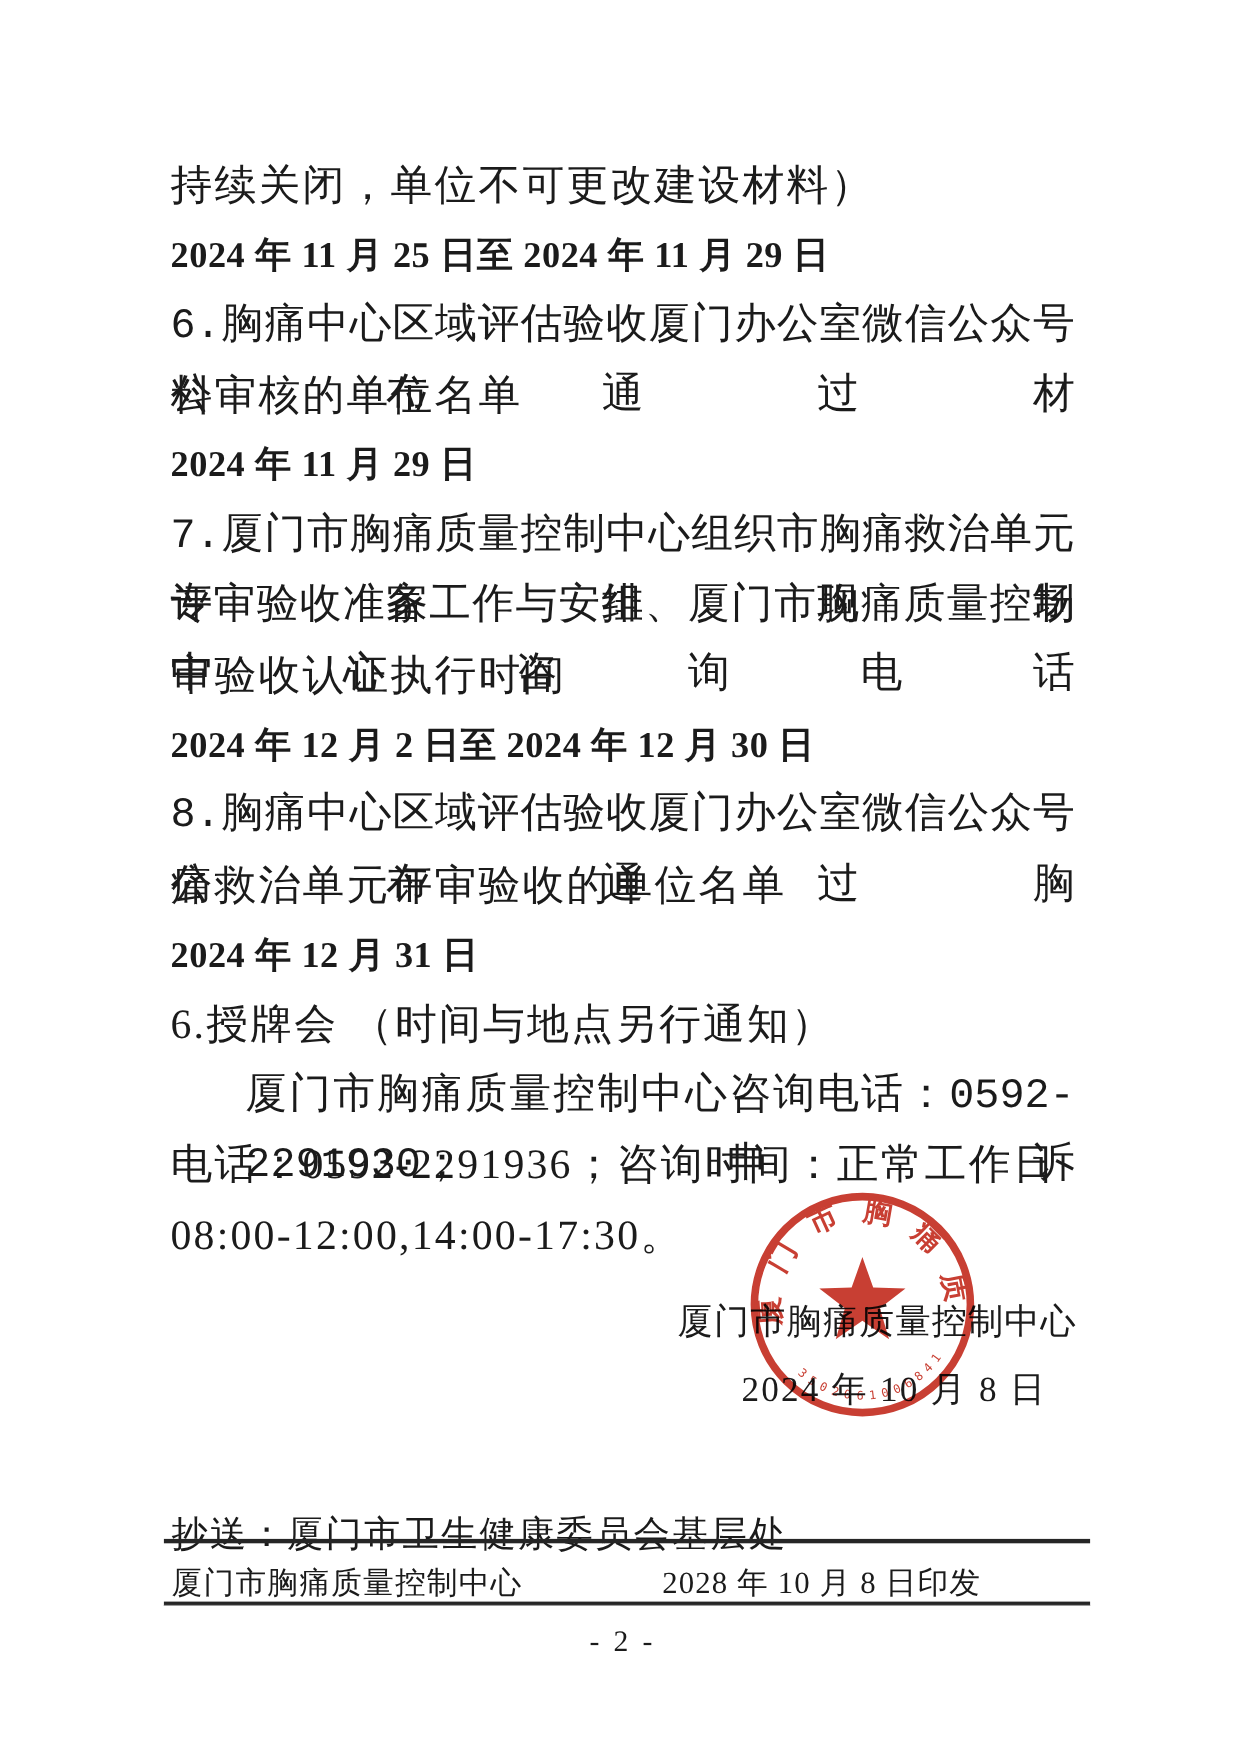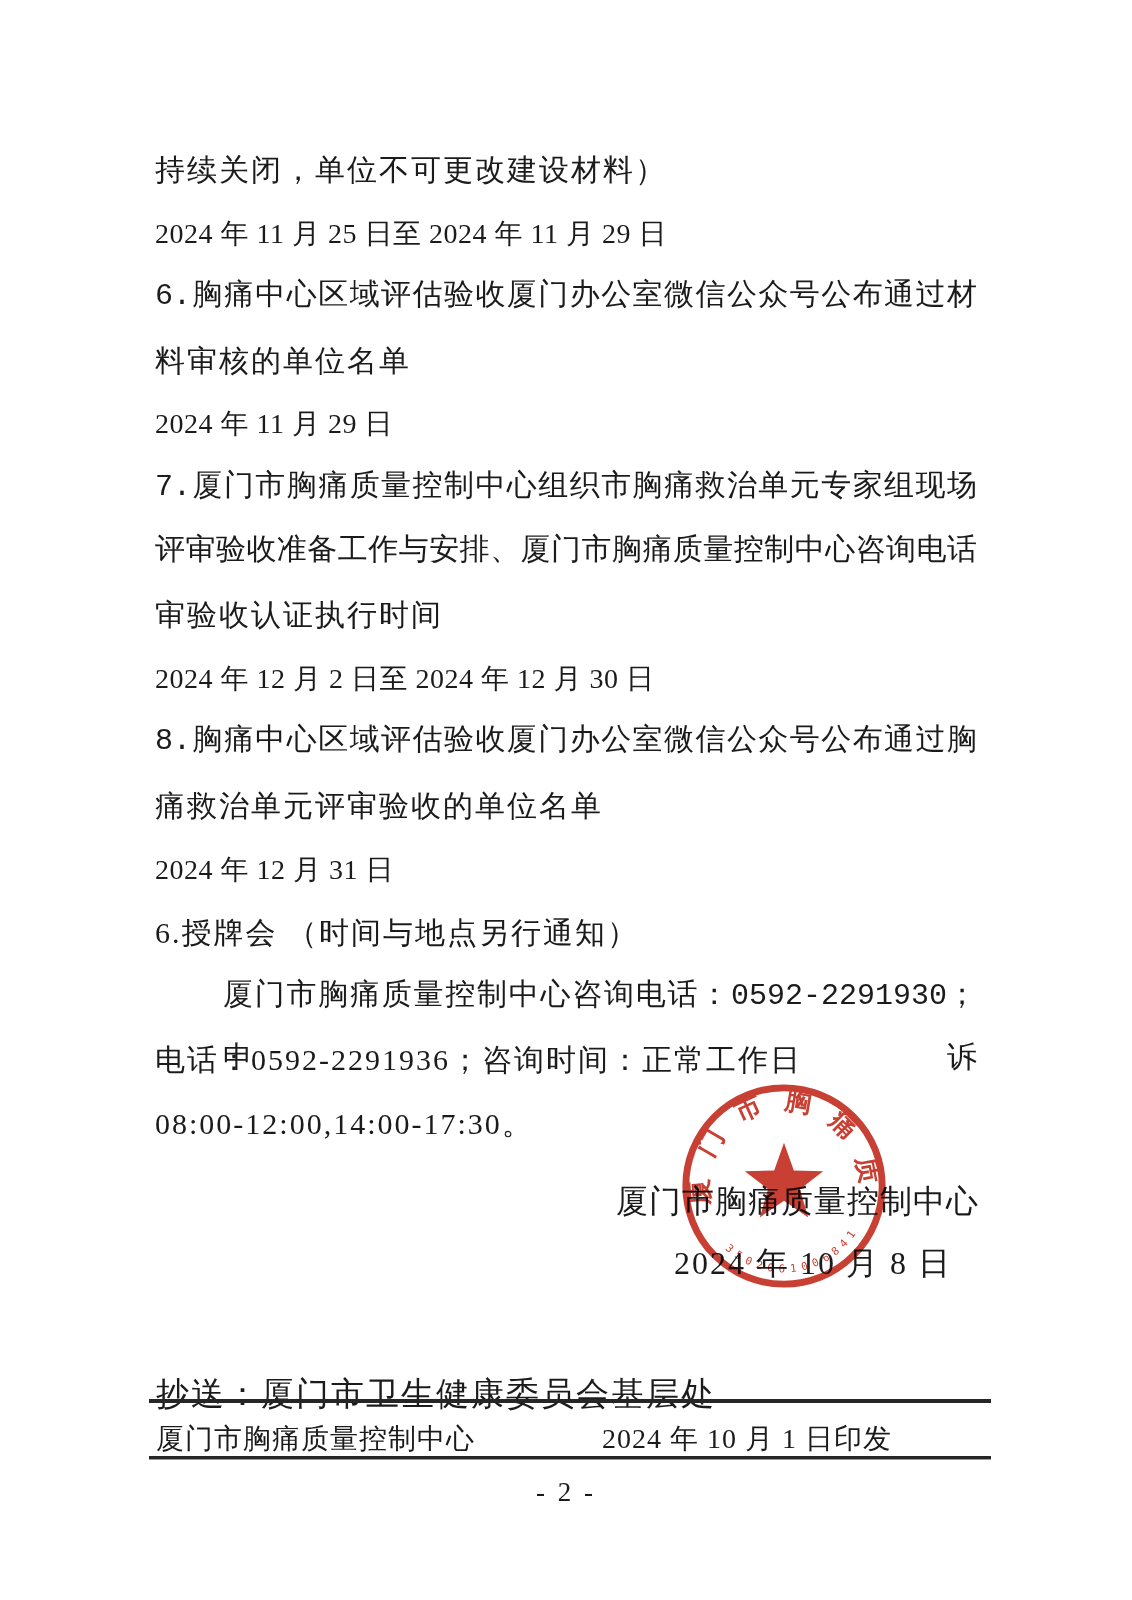--- a/index.html
+++ b/index.html
@@ -12,32 +12,32 @@
     overflow:hidden;
   }
   .page { position:absolute; inset:0; background:#ffffff; }
 
   
   .content {
     position:absolute; left:155px; top:138px; width:822px;
   }
   .line {
     height:63.6px; line-height:63.6px;
-    font-size:30px; letter-spacing:2px;
+    font-size:38px; letter-spacing:2px;
     white-space:nowrap; overflow:visible;
   }
   .line.fill {
     white-space:normal;
     text-align:justify; text-align-last:justify;
     text-justify:inter-character;
     letter-spacing:0;
     font-family:Liberation Mono, monospace;
   }
   .line.date {
-    font-weight:normal; letter-spacing:0.5px; font-size:28px;
+    font-weight:bold; letter-spacing:0.5px; font-size:33px;
   }
   .line.indent { padding-left:68px; }
 
   
   .sig-org {
     position:absolute; left:616px; top:1180px;
     font-size:32px; letter-spacing:1px; white-space:nowrap;
     z-index:1;
   }
   .sig-date {
@@ -116,17 +116,17 @@
       <textPath id="seal-ring-textpath" href="#sealTopArc" startOffset="8" textLength="310" lengthAdjust="spacing">厦门市胸痛质控</textPath>
     </text>
     <text font-size="11" fill="#c43023" font-family="'DejaVu Sans Mono',monospace">
       <textPath id="seal-code-textpath" href="#sealBottomArc" startOffset="18" textLength="165" lengthAdjust="spacing">35020610068417</textPath>
     </text>
   </svg>
 
   <div class="cc-line">抄送：厦门市卫生健康委员会基层处</div>
   <div class="rule r1"></div>
   <div class="foot-issuer">厦门市胸痛质量控制中心</div>
-  <div class="foot-issue-date">2024 年 10 月 1 日印发</div>
+  <div class="foot-issue-date">2028 年 10 月 8 日印发</div>
   <div class="rule r2"></div>
   <div class="page-num">- 2 -</div>
 
 </div>
 
 </body></html>

